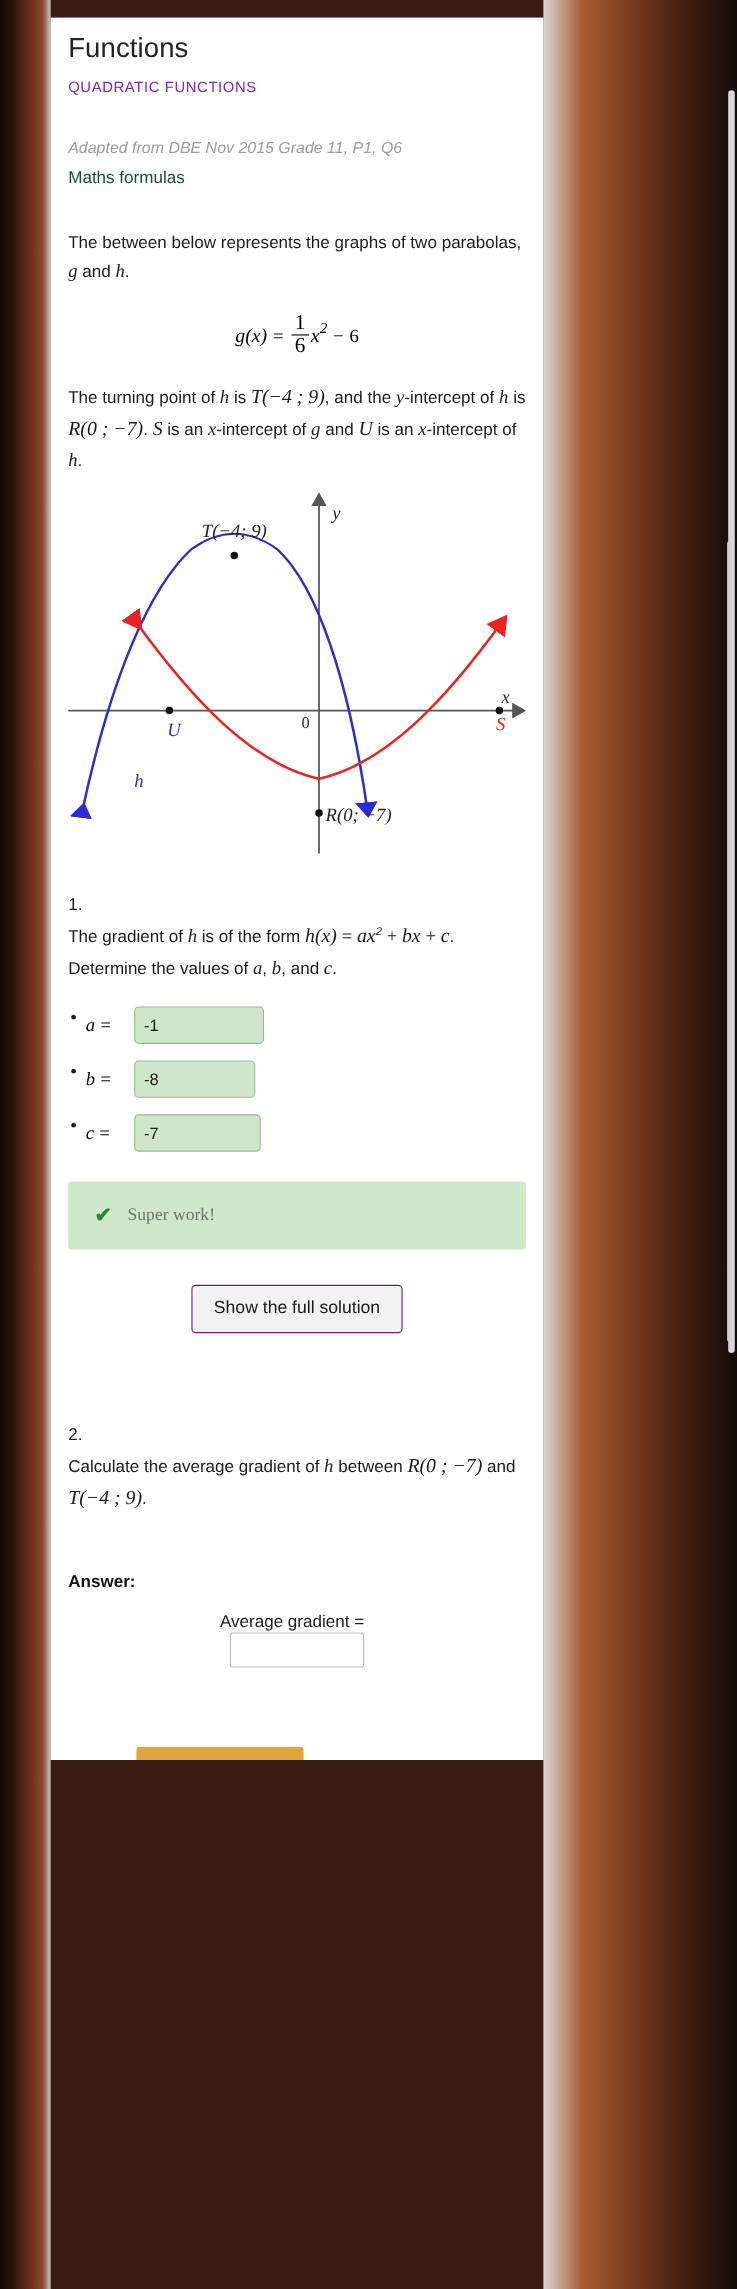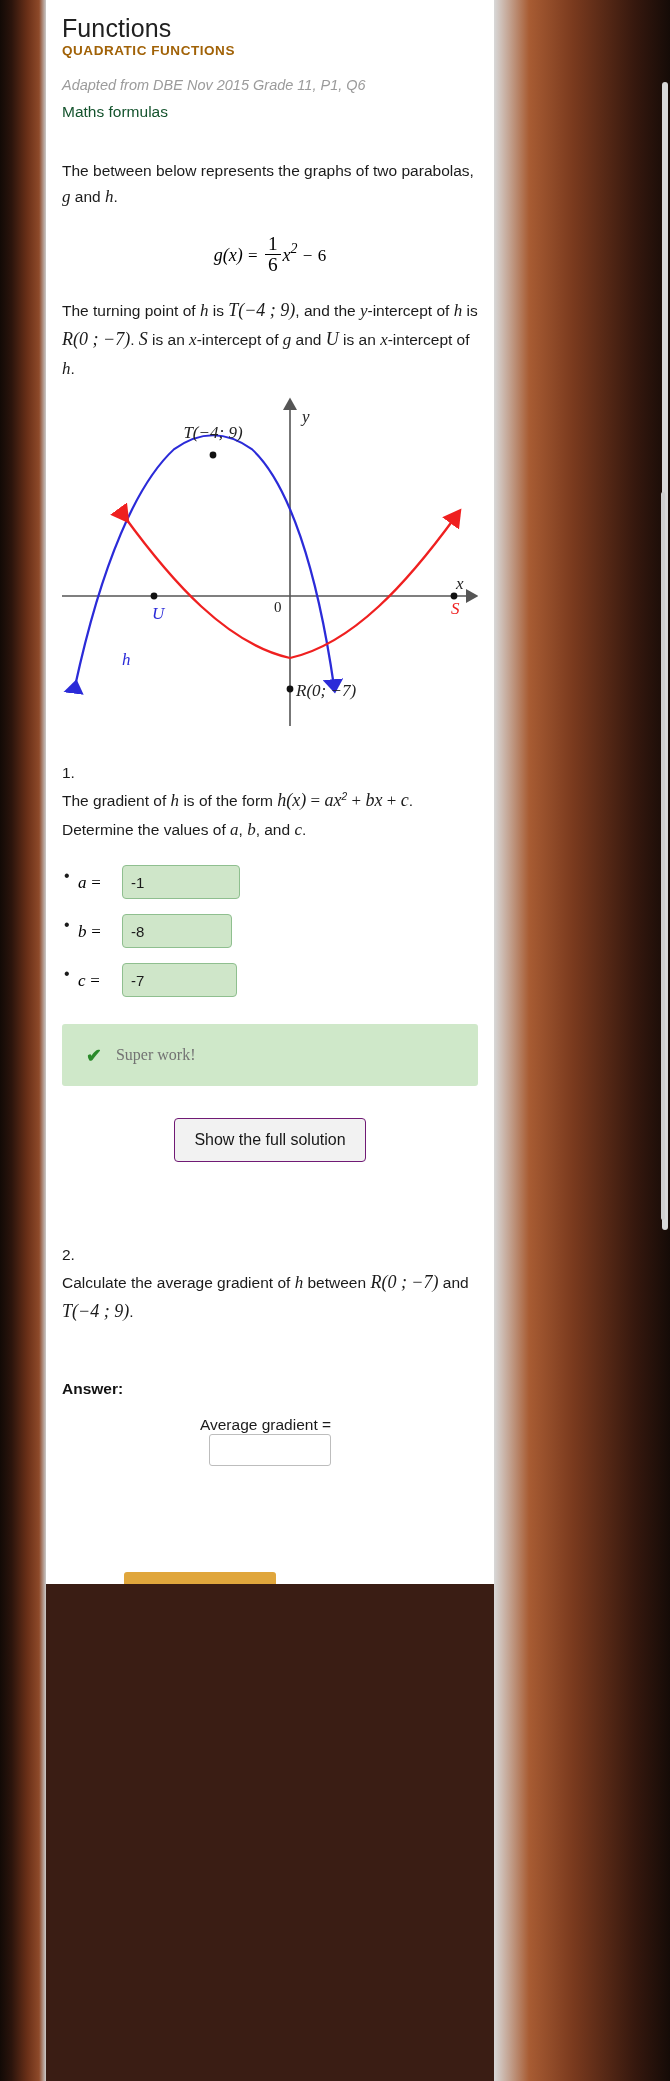--- a/index.html
+++ b/index.html
@@ -11,38 +11,38 @@
     overflow:hidden;
     position:relative;
   }
   
   .bg-left  { position:absolute; left:0;  top:0; width:46px; height:2081px;
               background:linear-gradient(90deg,#120a06 0%,#2b140c 25%,#6b3018 60%,#8e4a2a 85%,#c9c9c9 100%); }
   .bg-right { position:absolute; right:0; top:0; width:176px; height:2081px;
               background:linear-gradient(270deg,#150b07 0%,#36180e 20%,#7a3a1e 55%,#a85c33 80%,#d8d8d8 100%); }
 
   .page {
-    position:absolute; left:46px; top:0;
+    position:absolute; left:46px; top:16px;
     width:448px; height:1584px;
     background:#ffffff;
     overflow:hidden;
   }
   .content { padding:0 16px; }
 
   h1.title {
     font-size:25px; font-weight:400; color:#212121;
     margin:14px 0 0 0; letter-spacing:0.1px;
   }
   .subtitle {
-    font-size:13.5px; font-weight:bold; color:#a16207;
-    letter-spacing:0.55px; 
+    font-size:13.5px; font-weight:normal; color:#6d28d9;
+    letter-spacing:0.55px; margin-top:13px;
   }
   .attribution {
     font-size:14.5px; font-style:italic; color:#9b9b9b;
-    margin-top:18px; line-height:1.35;
+    margin-top:39px; line-height:1.35;
   }
   .formula-link {
     font-size:15.5px; color:#14532d; margin-top:7px; cursor:pointer;
   }
   .body-text {
     font-size:15.5px; color:#1b1b1b; line-height:1.63;
     margin-top:37px;
   }
   .math { font-family:"Liberation Serif", serif; font-style:italic; font-size:17px; }
   .mathup { font-family:"Liberation Serif", serif; font-style:normal; font-size:17px; }

